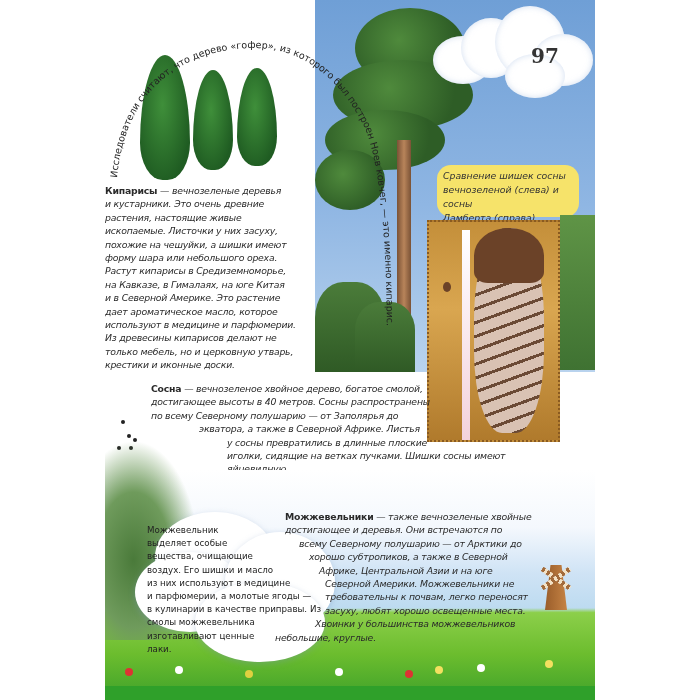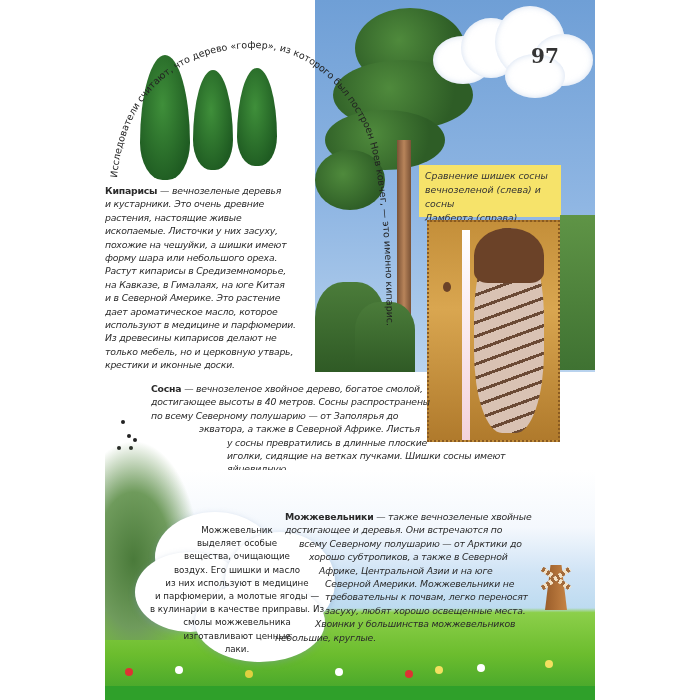--- a/index.html
+++ b/index.html
@@ -22,22 +22,22 @@
 
   
   .cypress { position:absolute; background:radial-gradient(ellipse at 45% 40%,#3f8f3a,#1f5c22 75%); border-radius:50% 50% 45% 45% / 70% 70% 30% 30%; }
 
   .arc-text { position:absolute; font-size:9.5px; color:#222; white-space:nowrap; }
 
   .txt { position:absolute; font-family:"DejaVu Sans", sans-serif; font-style:italic; font-size:9.3px; line-height:13.4px; color:#2a2a2a; letter-spacing:-0.2px; }
   .term { font-style:normal; font-weight:bold; }
 
   
-  .caption { position:absolute; left:314px; top:165px; width:142px; height:52px; background:#f6e36a;
-    font-style:italic; font-size:9.3px; line-height:14px; color:#333; padding:4px 6px; box-sizing:border-box; }
+  .caption { position:absolute; left:332px; top:165px; width:142px; height:52px; background:#f6e36a;
+    font-style:italic; font-size:9.3px; line-height:14px; color:#333; padding:4px 6px; box-sizing:border-box;border-radius:14px; }
 
   
   .cone-photo { position:absolute; left:322px; top:220px; width:133px; height:222px;
     background:linear-gradient(180deg,#c48f3a,#d9a650 40%,#b07a2c); border:2px dotted #8a5a20; box-sizing:border-box; overflow:hidden; }
   .ruler { position:absolute; left:33px; top:8px; width:8px; height:210px; background:linear-gradient(180deg,#fff,#f4d2dc); }
   .cone { position:absolute; left:45px; top:6px; width:70px; height:205px; border-radius:45% 45% 40% 40%;
     background:repeating-linear-gradient(160deg,#d9c2b3 0 10px,#6b4a35 10px 13px), linear-gradient(#5a3a22,#5a3a22); }
   .cone-top { position:absolute; left:45px; top:6px; width:70px; height:55px; border-radius:50% 50% 20% 20%; background:#6b4228; }
 
   .side-forest { position:absolute; left:455px; top:215px; width:35px; height:155px; background:linear-gradient(180deg,#5f9446,#3f7232); }
@@ -46,21 +46,21 @@
   .landscape { position:absolute; left:0; top:470px; width:490px; height:230px;
     background:linear-gradient(180deg,#ffffff 0%,#f4f8fd 25%,#cfe3f5 45%,#bddbf0 60%,#8ccf4a 62%,#6cbd2e 80%,#3ea12a 100%); }
   .meadow-strip { position:absolute; left:0; bottom:0; width:490px; height:14px; background:#2fa02a; }
   .flower { position:absolute; width:8px; height:8px; border-radius:50%; }
 
   .juniper-branch { position:absolute; left:0; top:440px; width:95px; height:200px;
     background:radial-gradient(ellipse at 30% 60%,#4a7a3a,#6f9b5c 40%,rgba(255,255,255,0) 70%); }
 
   .info-cloud { position:absolute; left:30px; top:512px; width:200px; height:150px; }
   .info-cloud span.puff { position:absolute; background:#fff; border-radius:50%; box-shadow:0 2px 6px rgba(120,150,190,.35); }
-  .info-cloud-text { position:absolute; left:12px; top:12px; width:180px; text-align:center; font-style:normal; font-size:8.7px; line-height:13.2px; color:#222; }
+  .info-cloud-text { position:absolute; left:12px; top:12px; width:180px; text-align:left; font-style:normal; font-size:8.7px; line-height:13.2px; color:#222; }
 
   .windmill { position:absolute; left:440px; top:565px; width:22px; height:45px; background:linear-gradient(90deg,#9a5d2a,#c58344); clip-path:polygon(25% 0,75% 0,100% 100%,0 100%); }
   .blade { position:absolute; width:34px; height:5px; background:repeating-linear-gradient(90deg,#a26a3a 0 3px,#f3e1c4 3px 6px); left:434px; top:576px; }
 
   .seeds span { position:absolute; width:4px; height:4px; border-radius:50%; background:#222; }
 </style>
 </head>
 <body>
 
 <div class="page">

